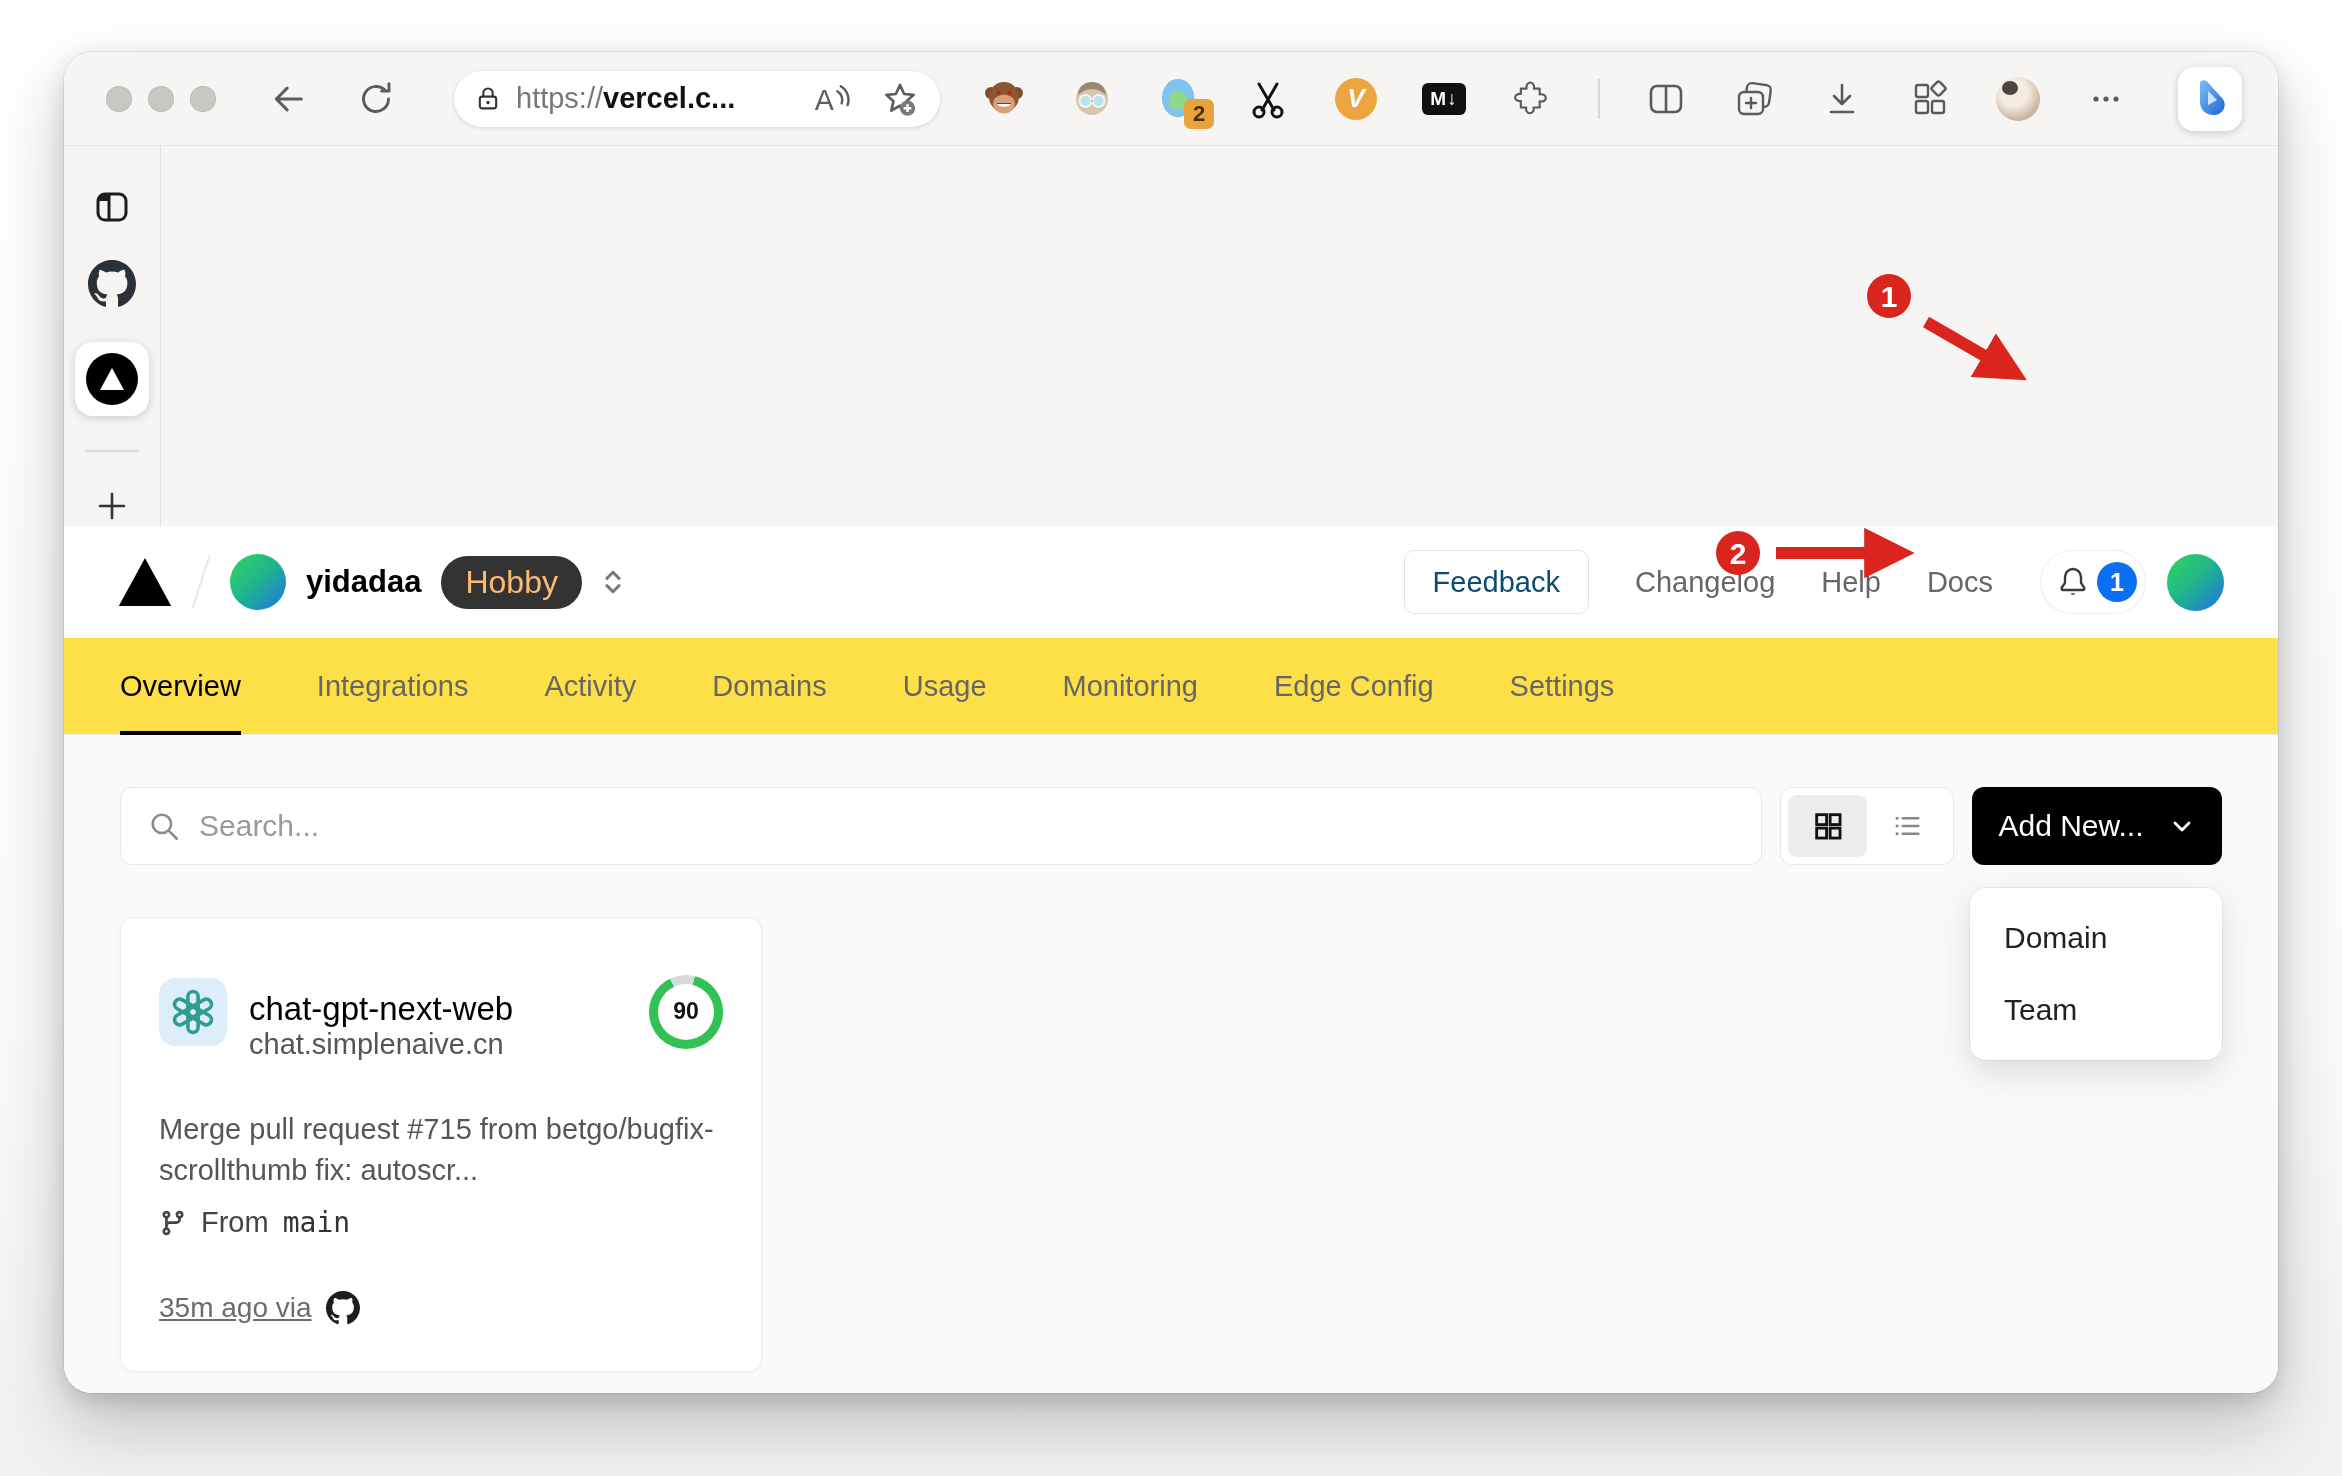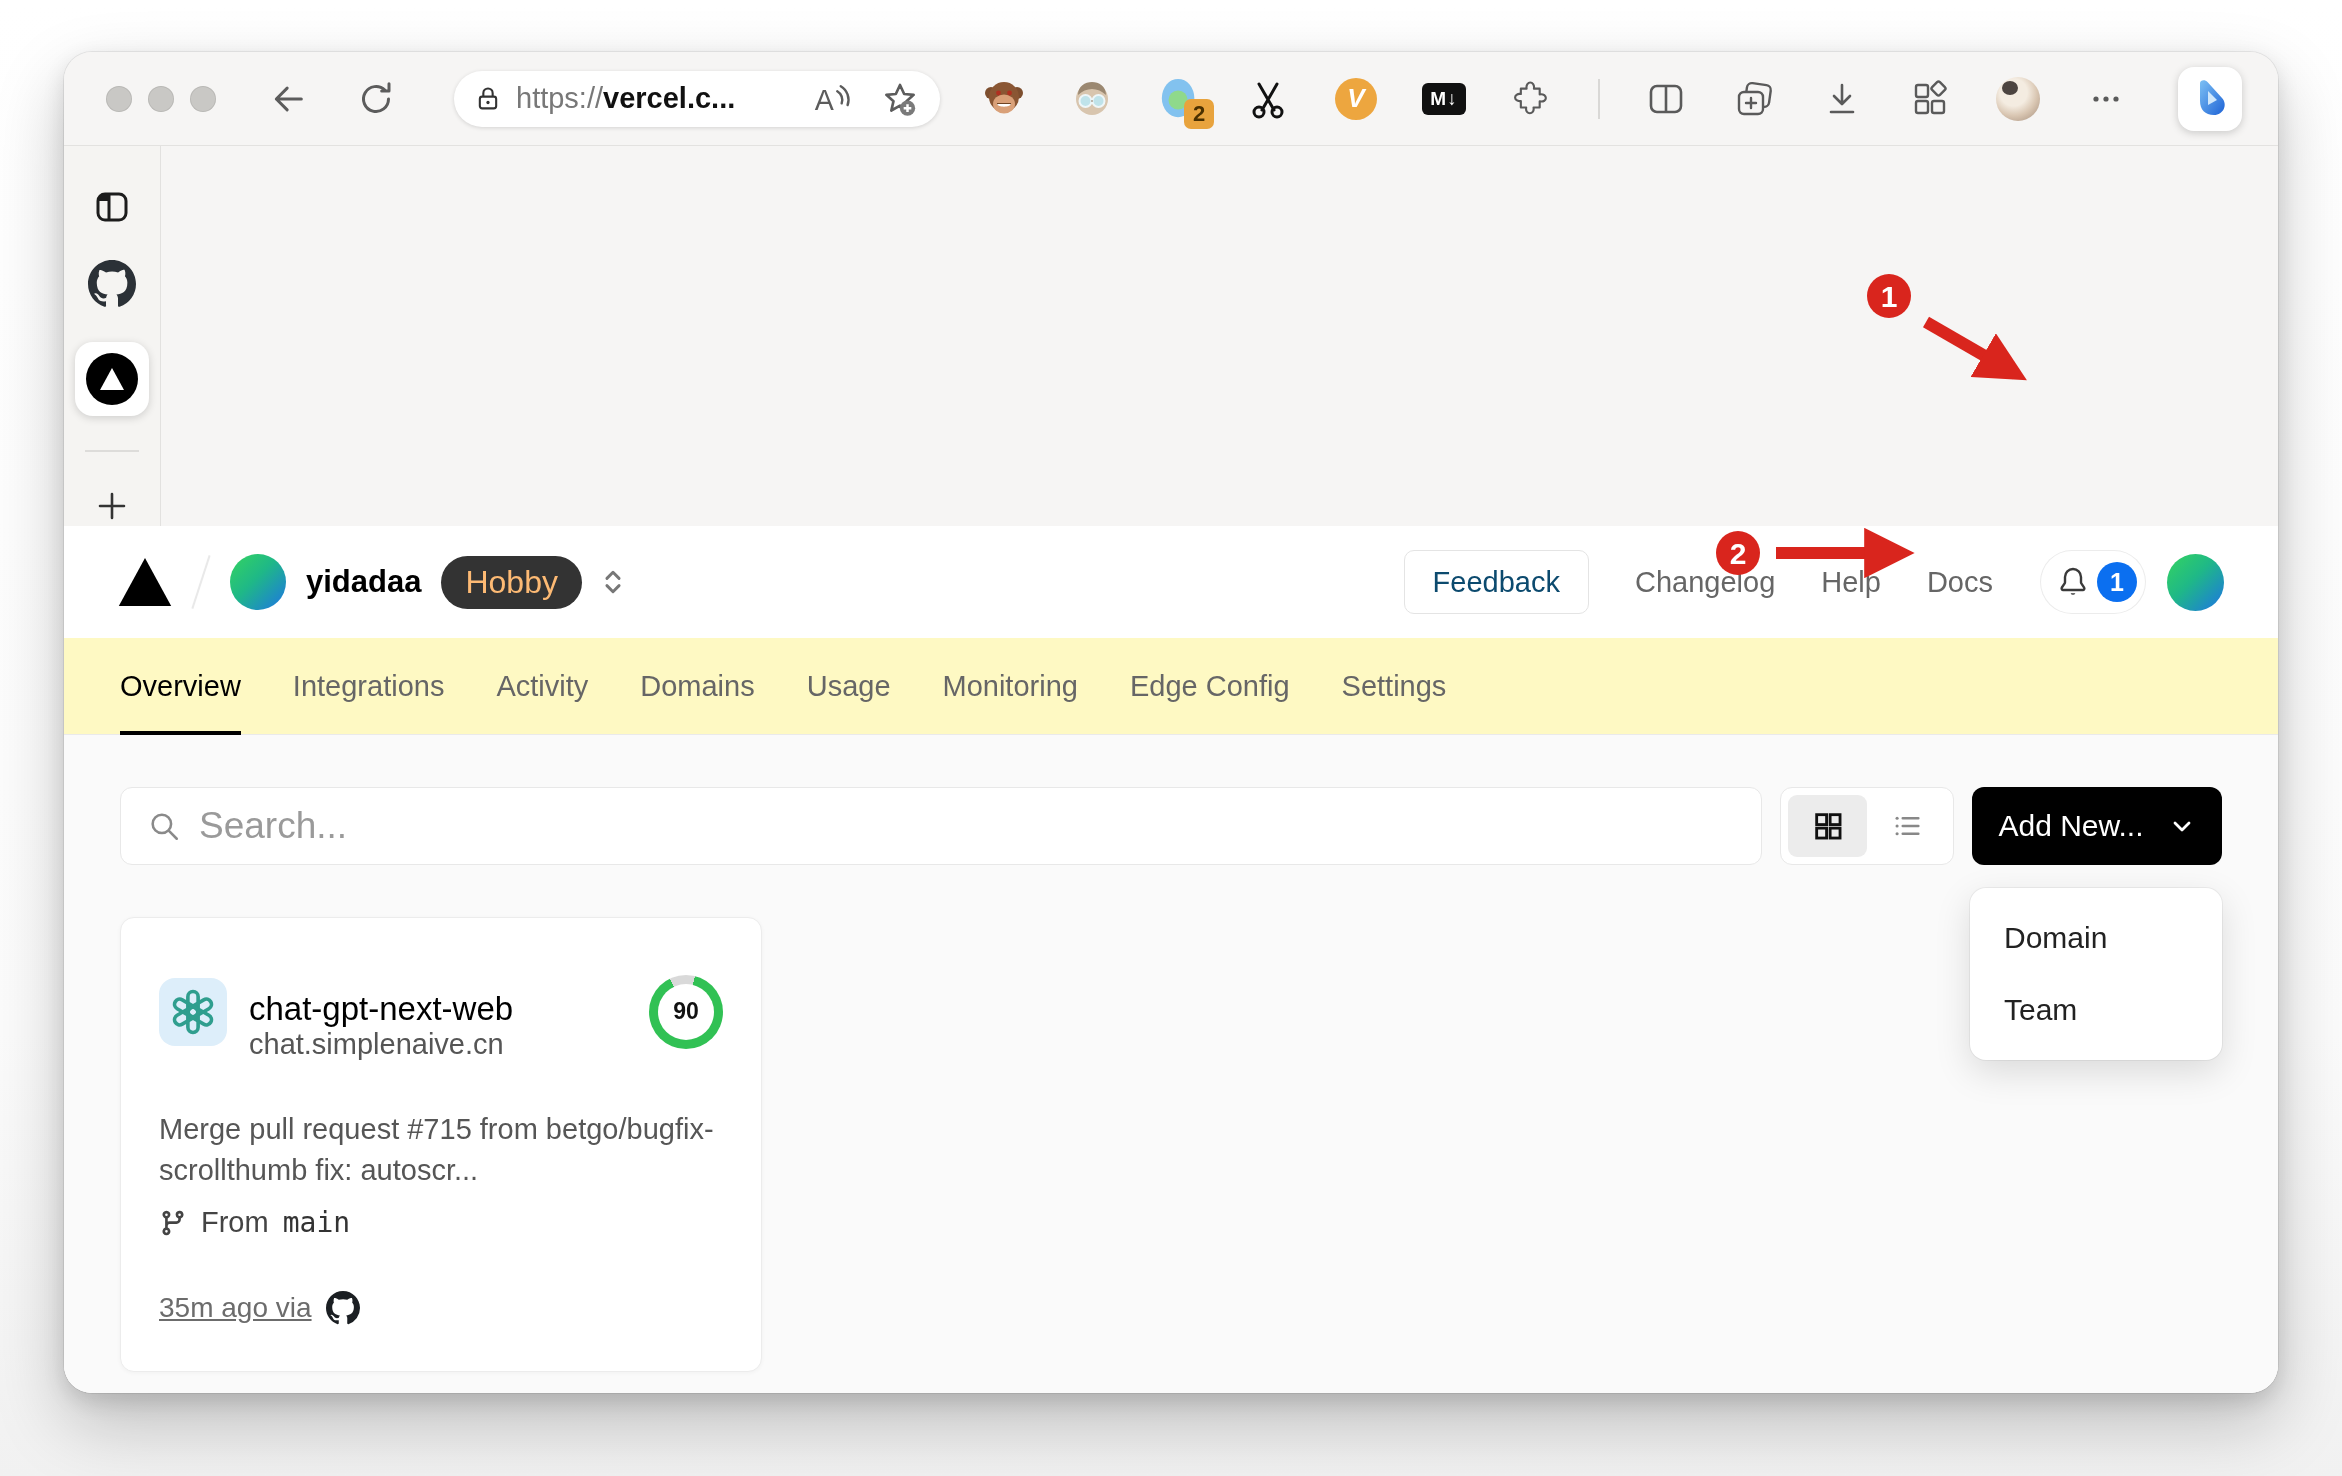--- a/index.html
+++ b/index.html
@@ -63,30 +63,30 @@
   .feedback-btn { height:64px; padding:0 28px; border:1px solid #e4e4e4; background:#fff; border-radius:10px;
                   font-size:29px; color:#0c4a6e; display:flex; align-items:center; }
   .h-link { font-size:29px; color:#666; margin-left:46px; cursor:pointer; }
   .bell-pill { margin-left:48px; height:62px; border-radius:999px; background:#fff; box-shadow:0 0 0 1px #ececec;
                display:flex; align-items:center; padding:0 8px 0 16px; gap:8px; }
   .bell-badge { width:40px; height:40px; border-radius:50%; background:#0b6ff0; color:#fff; font-size:25px; font-weight:600;
                 display:flex; align-items:center; justify-content:center; }
   .me-avatar { width:57px; height:57px; border-radius:50%; margin-left:22px;
                background:linear-gradient(135deg,#35d45f 0%,#1fb887 45%,#1d74e6 100%); }
 
-  .v-tabs { display:flex; gap:52px; padding:0 56px; border-bottom:1px solid #eaeaea; background:#fef9c3; }
+  .v-tabs { display:flex; gap:76px; padding:0 56px; border-bottom:1px solid #eaeaea; background:#fde047; }
   .tab { height:96px; display:flex; align-items:center; font-size:29px; color:#666; position:relative; cursor:pointer; white-space:nowrap; }
   .tab.active { color:#000; }
   .tab.active::after { content:""; position:absolute; left:0; right:0; bottom:-1px; height:4px; background:#000; }
 
   .v-content { flex:1; background:#fafafa; padding:52px 56px; position:relative; }
   .search-row { display:flex; gap:18px; height:78px; }
   .search-box { flex:1; background:#fff; border:1px solid #e8e8e8; border-radius:12px; display:flex; align-items:center;
                 padding:0 26px; gap:18px; }
-  .search-box input { flex:1; border:none; outline:none; font-size:37px; color:#333; background:transparent;
+  .search-box input { flex:1; border:none; outline:none; font-size:30px; color:#333; background:transparent;
                       font-family:"Liberation Sans","DejaVu Sans",sans-serif; }
   .search-box input::placeholder { color:#9a9a9a; }
   .view-toggle { width:174px; background:#fff; border:1px solid #e8e8e8; border-radius:12px; display:flex; padding:7px; }
   .seg { flex:1; border-radius:9px; display:flex; align-items:center; justify-content:center; cursor:pointer; }
   .seg.active { background:#ececec; }
   .add-new { width:250px; background:#000; border:none; border-radius:12px; color:#fff; font-size:30px; font-weight:500;
              display:flex; align-items:center; justify-content:center; gap:24px; cursor:pointer;
              font-family:"Liberation Sans","DejaVu Sans",sans-serif; }
 
   

